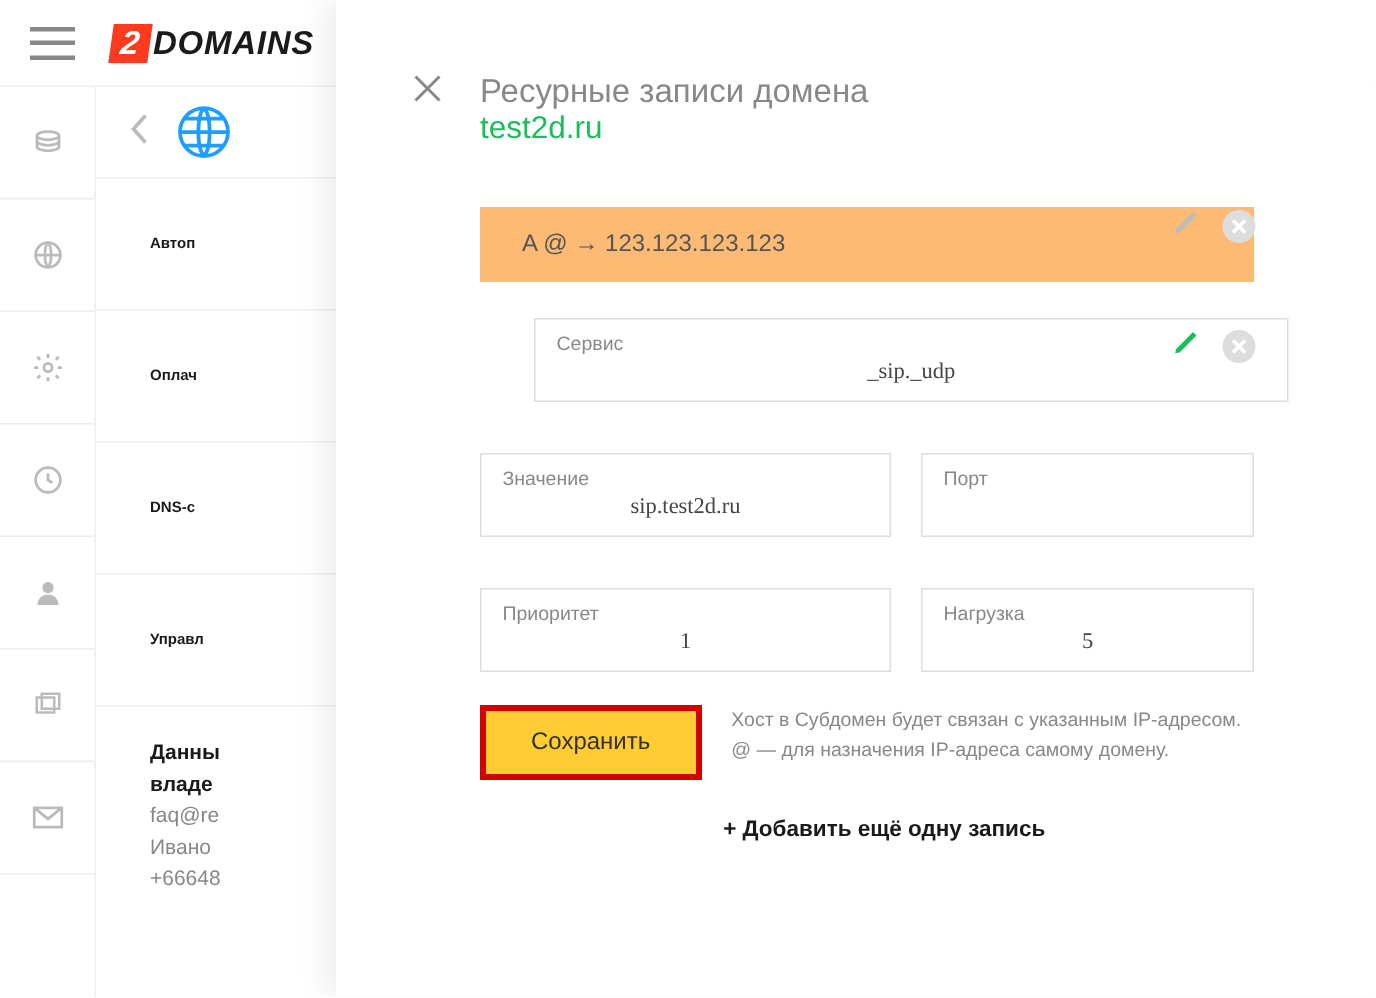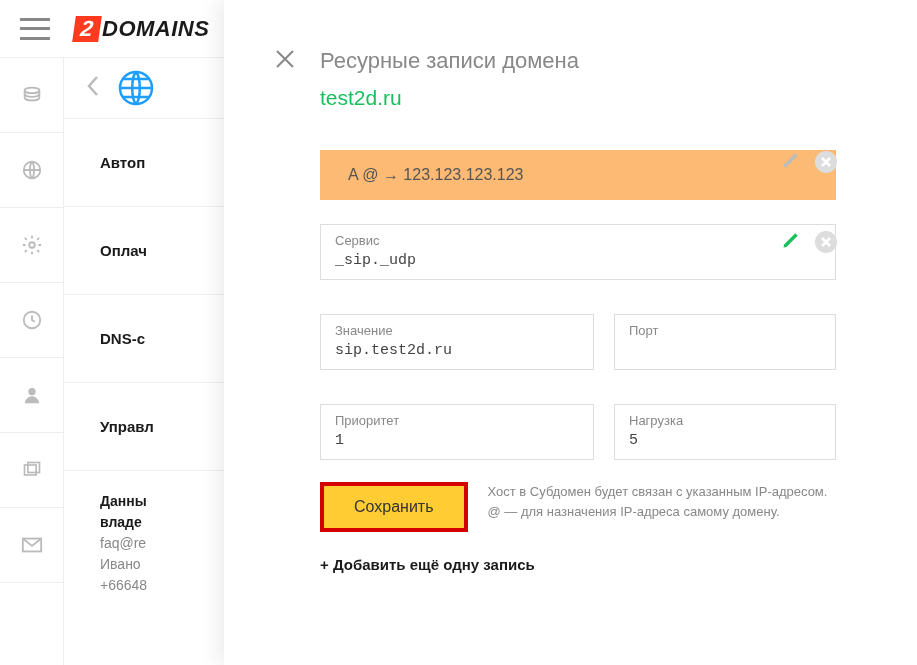--- a/index.html
+++ b/index.html
@@ -15,55 +15,55 @@
 
 .iconcol { width: 64px; background: #fff; border-right: 1px solid #eee; display: flex; flex-direction: column; }
 .iconcol .cell { height: 75px; display: flex; align-items: center; justify-content: center; border-bottom: 1px solid #eee; }
 .iconcol svg { fill: #bbb; stroke: #bbb; }
 
 .secondcol { width: 160px; background: #fff; }
 .secondcol .head { height: 60px; display: flex; align-items: center; padding-left: 22px; gap: 18px; }
 .back-chevron { color: #bbb; cursor: pointer; }
 .globe-circle svg { display: block; }
 .secondcol .menu { }
-.secondcol .row { height: 88px; border-top: 1px solid #eee; display: flex; align-items: center; padding-left: 36px; font-weight: 700; color: #1a1a1a; font-size: 15px; overflow: hidden; white-space: nowrap; }
+.secondcol .row { height: 88px; border-top: 1px solid #eee; display: flex; align-items: center; padding-left: 36px; font-weight: 700; color: #1a1a1a; font-size: 10px; overflow: hidden; white-space: nowrap; }
 .secondcol .details { border-top: 1px solid #eee; padding: 20px 0 0 36px; font-size: 14px; color: #888; line-height: 1.5; overflow: hidden; white-space: nowrap; }
 .secondcol .details .strong { font-weight: 700; color: #1a1a1a; }
 
 .modal { position: absolute; left: 224px; top: 0; right: 0; bottom: 0; background: #fff; box-shadow: -6px 0 20px rgba(0,0,0,0.08); padding: 48px 58px 30px 60px; }
 .close-x { position: absolute; left: 50px; top: 48px; cursor: pointer; color: #888; }
 .close-x svg { stroke: #888; }
 
 .modal-inner { margin-left: 36px; }
 .title { font-size: 22px; color: #888; font-weight: 400; }
-.domain-name { color: #1abf5b; font-size: 21px; margin-top: 12px; }
+.domain-name { color: #1abf5b; font-size: 21px; margin-top: 0; }
 
 .record-box { background: #fdba74; height: 50px; display: flex; align-items: center; padding: 0 28px; margin-top: 40px; font-size: 16px; color: #555; }
 .actions-row { position: absolute; right: 22px; display: flex; align-items: center; gap: 14px; }
 .actions-row .edit svg { fill: #bbb; }
 .actions-row .edit.green svg { fill: #1abf5b; }
 .actions-row .del { width: 22px; height: 22px; border-radius: 50%; background: #ddd; display: flex; align-items: center; justify-content: center; cursor: pointer; }
 .actions-row .del svg { stroke: #fff; }
 .row-wrap { position: relative; display: flex; align-items: center; }
 
 .field { border: 1px solid #ddd; padding: 8px 14px 10px 14px; display: flex; flex-direction: column; gap: 4px; }
 .field-label { font-size: 13px; color: #888; }
-.field-value { font-size: 15px; color: #444; border: none; outline: none; width: 100%; font-family: Liberation Mono, monospace; }
-
-.full-field { margin-top: 24px; width: 516px; }
+.field-value { font-size: 15px; color: #444; border: none; outline: none; width: 100%; font-family: Liberation Serif, serif; text-align: center; }
+
+.full-field { margin-top: 24px; width: 516px; margin-left: 36px; }
 .pair { display: flex; gap: 20px; margin-top: 34px; width: 516px; }
 .pair .field { flex: 1; }
 .pair .field.small { flex: 0 0 222px; }
 .pair .field.big { flex: 1; }
 
 .save-row { display: flex; gap: 20px; margin-top: 22px; align-items: flex-start; }
 .save-btn { background: #ffcc33; border: 4px solid #d40000; padding: 12px 30px; font-size: 16px; color: #333; cursor: pointer; font-family: Liberation Sans, sans-serif; }
 .hint { font-size: 13px; color: #888; line-height: 1.5; max-width: 340px; }
 
-.add-link { margin-top: 24px; font-weight: 700; color: #1a1a1a; font-size: 15px; cursor: pointer; }
+.add-link { margin-top: 24px; font-weight: 700; color: #1a1a1a; font-size: 15px; cursor: pointer; text-align: center; }
 </style>
 </head>
 <body>
 
 <div class="topbar">
   <div class="hamburger">
       <span></span>
       <span></span>
       <span></span>
     </div>

